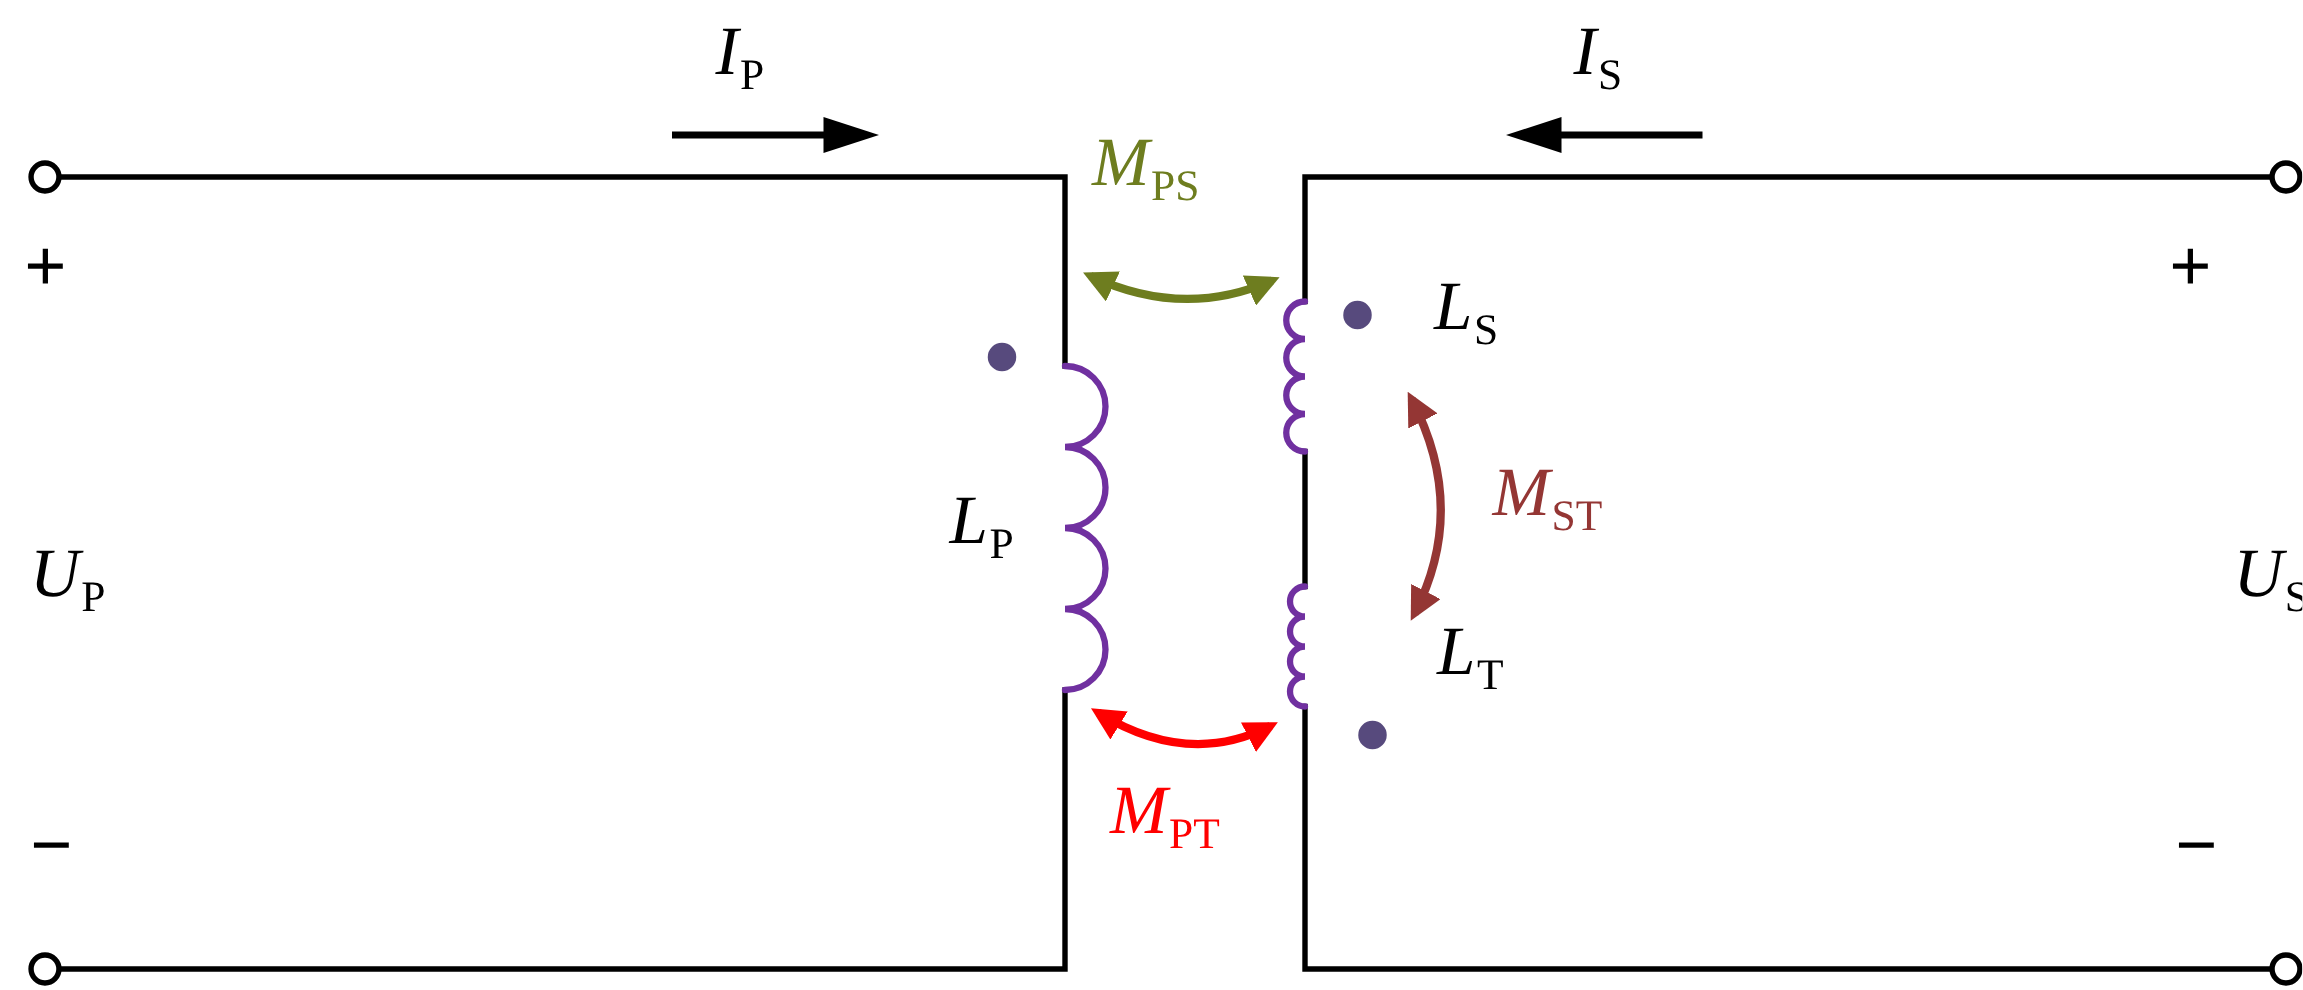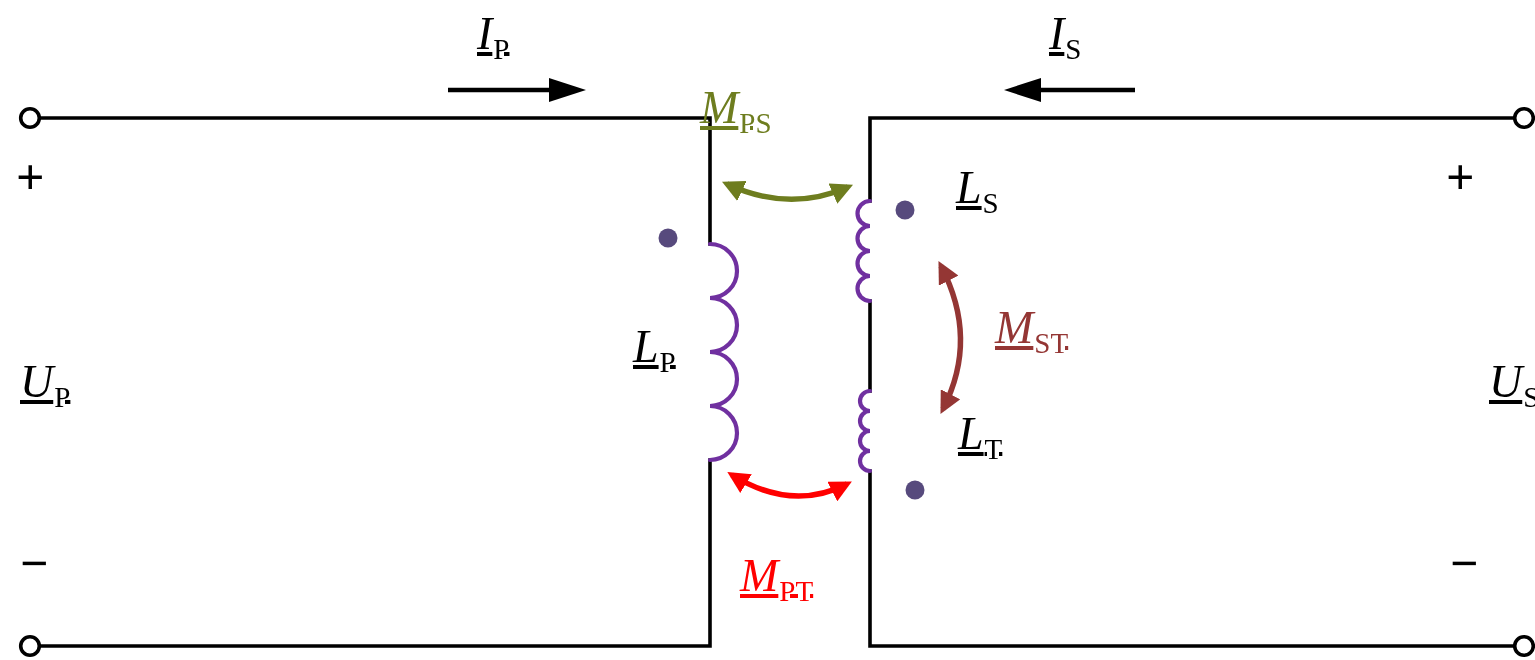--- a/index.html
+++ b/index.html
@@ -13,21 +13,21 @@
   .coil{stroke:var(--coil);stroke-width:4.2;fill:none;stroke-linecap:round;}
   .dot{fill:var(--dot);}
   .marrow{fill:none;stroke-width:5.5;}
   .ps{stroke:var(--m_ps);} .st{stroke:var(--m_st);} .pt{stroke:var(--m_pt);}
   .fill-ps{fill:var(--m_ps);} .fill-st{fill:var(--m_st);} .fill-pt{fill:var(--m_pt);}
   .iarrow{stroke:var(--wire);stroke-width:4.6;fill:none;}
   .ihead{fill:var(--wire);}
 
   
   .lbl{position:absolute;font-style:italic;font-size:46px;line-height:1.05;
-       color:#000;white-space:nowrap;text-decoration:underline;}
+       color:#000;white-space:nowrap;}
   .lbl .sub{font-style:normal;font-size:29px;vertical-align:-10px;margin-left:1px;}
   .c-ps{color:var(--m_ps);} .c-st{color:var(--m_st);} .c-pt{color:var(--m_pt);}
   .sign{position:absolute;font-weight:700;font-style:normal;font-size:50px;
         line-height:1;color:#000;}
 </style>
 </head>
 <body>
 
 <div class="stage">
 
@@ -82,34 +82,34 @@
   </div>
   <div class="lbl" style="left:477px;top:10px">
     <span>I</span><span class="sub">P</span>
   </div>
   <div class="lbl" style="left:1049px;top:10px">
     <span>I</span><span class="sub">S</span>
   </div>
   <div class="lbl" style="left:633px;top:323px">
     <span>L</span><span class="sub">P</span>
   </div>
-  <div class="lbl" style="left:956px;top:164px">
+  <div class="lbl" style="left:956px;top:180px">
     <span>L</span><span class="sub">S</span>
   </div>
   <div class="lbl" style="left:958px;top:410px">
     <span>L</span><span class="sub">T</span>
   </div>
 
-  <div class="lbl c-ps" style="left:700px;top:84px">
+  <div class="lbl c-ps" style="left:728px;top:84px">
     <span>M</span><span class="sub">PS</span>
   </div>
   <div class="lbl c-st" style="left:995px;top:304px">
     <span>M</span><span class="sub">ST</span>
   </div>
-  <div class="lbl c-pt" style="left:740px;top:552px">
+  <div class="lbl c-pt" style="left:740px;top:516px">
     <span>M</span><span class="sub">PT</span>
   </div>
 
   <div class="sign" style="left:16px;top:152px">+</div>
   <div class="sign" style="left:20px;top:538px">−</div>
   <div class="sign" style="left:1446px;top:152px">+</div>
   <div class="sign" style="left:1450px;top:538px">−</div>
 
 </div>
 

